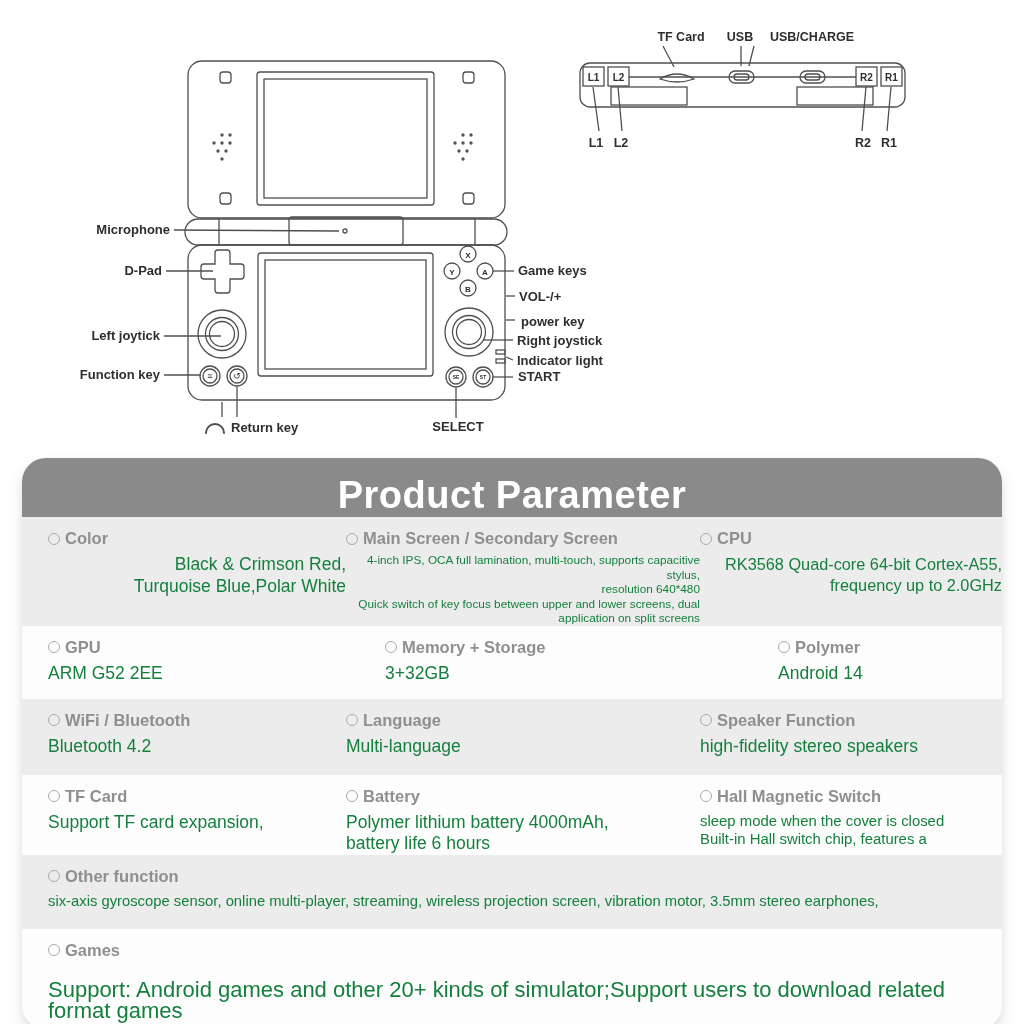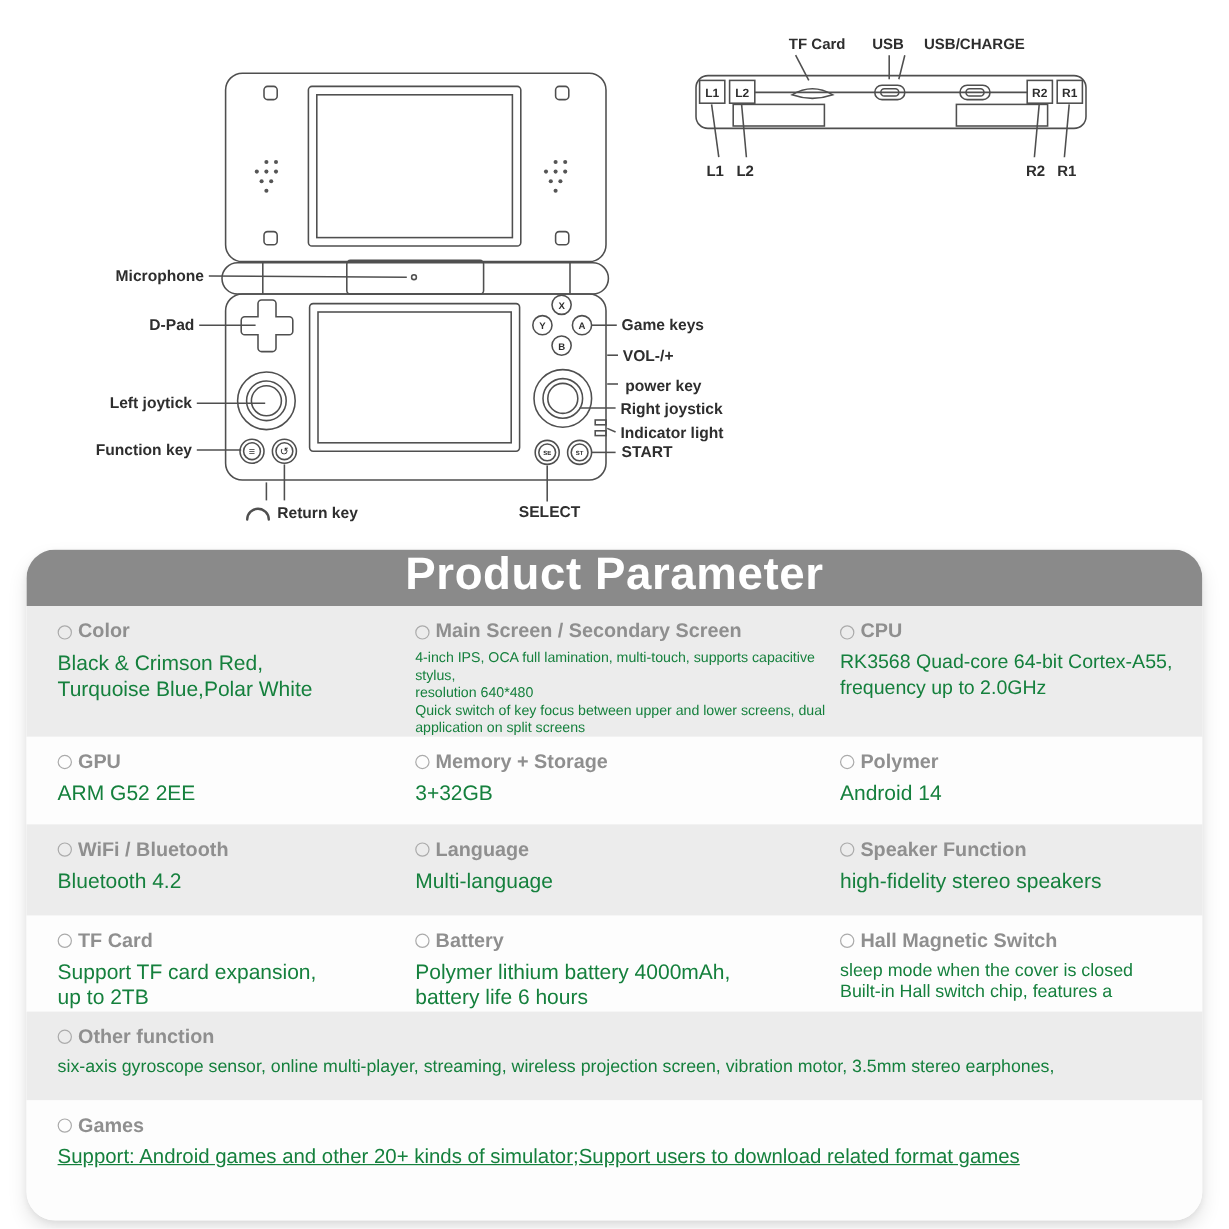--- a/index.html
+++ b/index.html
@@ -7,39 +7,39 @@
   svg text{font-family:"Liberation Sans",sans-serif;}
   .dlabel{font-size:13px;font-weight:600;fill:#2e2e2e;}
   .dlabel-sm{font-size:12.5px;font-weight:600;fill:#2e2e2e;}
   .boxlbl{font-size:10px;font-weight:bold;fill:#2e2e2e;}
   .btnlbl{font-size:8px;font-weight:bold;fill:#2e2e2e;}
   .btnxs{font-size:5px;font-weight:bold;fill:#2e2e2e;}
   .glyph{font-size:9px;fill:#2e2e2e;}
 
   .card{position:absolute;left:22px;top:458px;width:980px;border-radius:24px;overflow:hidden;
         background:#fdfdfd;box-shadow:0 8px 16px rgba(0,0,0,.10),0 2px 5px rgba(0,0,0,.06);}
-  .card-header{height:47px;background:#8a8a8a;display:flex;align-items:flex-start;justify-content:center;}
+  .card-header{height:59px;background:#8a8a8a;display:flex;align-items:flex-end;justify-content:center;}
   .card-title{color:#ffffff;font-size:38px;font-weight:bold;letter-spacing:.5px;}
   .prow{display:grid;grid-template-columns:324px 354px 302px;}
   .prow.shaded{background:#ececec;}
   .prow.white{background:#fdfdfd;}
   .prow.full{display:block;}
-  .r0{min-height:91px;} .r1{min-height:73px;} .r2{min-height:76px;}
+  .r0{min-height:91px;text-align:right;} .r1{min-height:73px;gap:39px;} .r2{min-height:76px;}
   .r3{min-height:74px;} .r4{min-height:74px;} .r5{min-height:100px;}
   .cell{padding-top:12px;box-sizing:border-box;}
   .cell.c0{padding-left:26px;}
   .lblrow{display:flex;align-items:center;gap:5px;}
   .ring{width:12px;height:12px;border:1.5px solid #ababab;border-radius:50%;box-sizing:border-box;flex:0 0 auto;}
   .plabel{font-size:16.5px;font-weight:bold;color:#8f8f8f;}
   .val{font-size:17.5px;color:#15803d;line-height:21.5px;margin-top:6px;}
   .val-md{font-size:16.3px;line-height:21px;}
   .val-sm{font-size:14.9px;line-height:18.5px;}
   .val-xs{font-size:11.8px;line-height:14.6px;margin-top:5px;}
   .val-of{font-size:14.8px;line-height:19.5px;margin-top:6px;}
-  .val-gm{font-size:17px;margin-top:5px;text-decoration:underline;}
+  .val-gm{font-size:22px;margin-top:19px;}
 </style>
 </head>
 <body>
 
 
 
 <svg width="1024" height="445" viewBox="0 0 1024 445">
   <g fill="none" stroke="#4f4f4f" stroke-width="1.3">
 
     <g>
@@ -306,21 +306,20 @@
   </div>
 
   <div class="prow white r3">
     <div class="cell c0">
       <div class="lblrow">
           <span class="ring"></span>
           <span class="plabel">TF Card</span>
         </div>
       <div class="val">
         <div>Support TF card expansion,</div>
-        <div>up to 2TB</div>
       </div>
     </div>
     <div class="cell">
       <div class="lblrow">
           <span class="ring"></span>
           <span class="plabel">Battery</span>
         </div>
       <div class="val">
         <div>Polymer lithium battery 4000mAh,</div>
         <div>battery life 6 hours</div>

